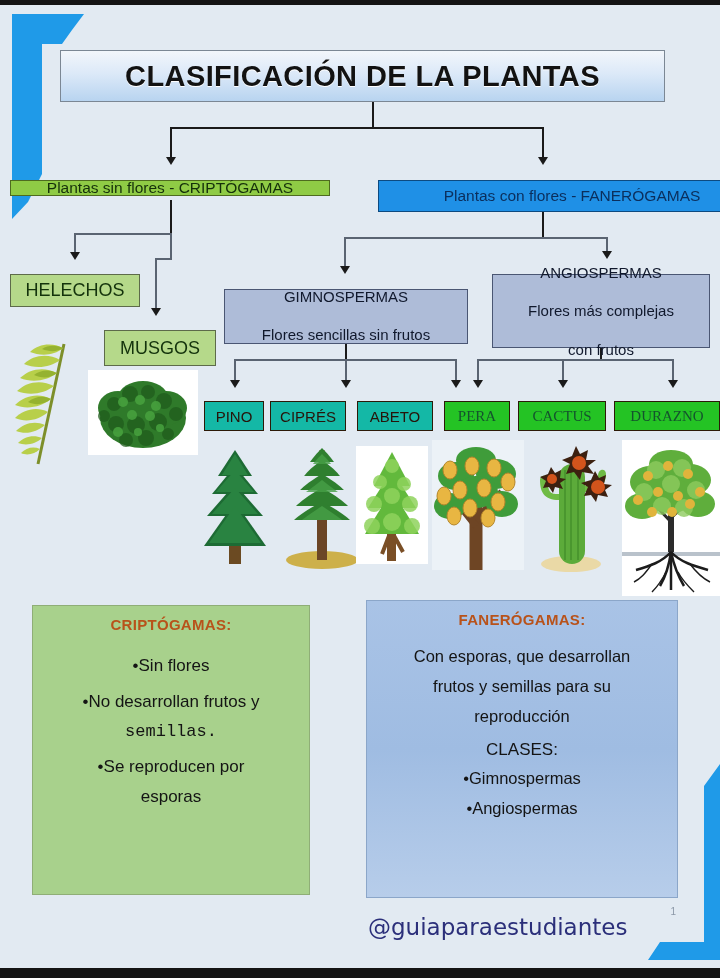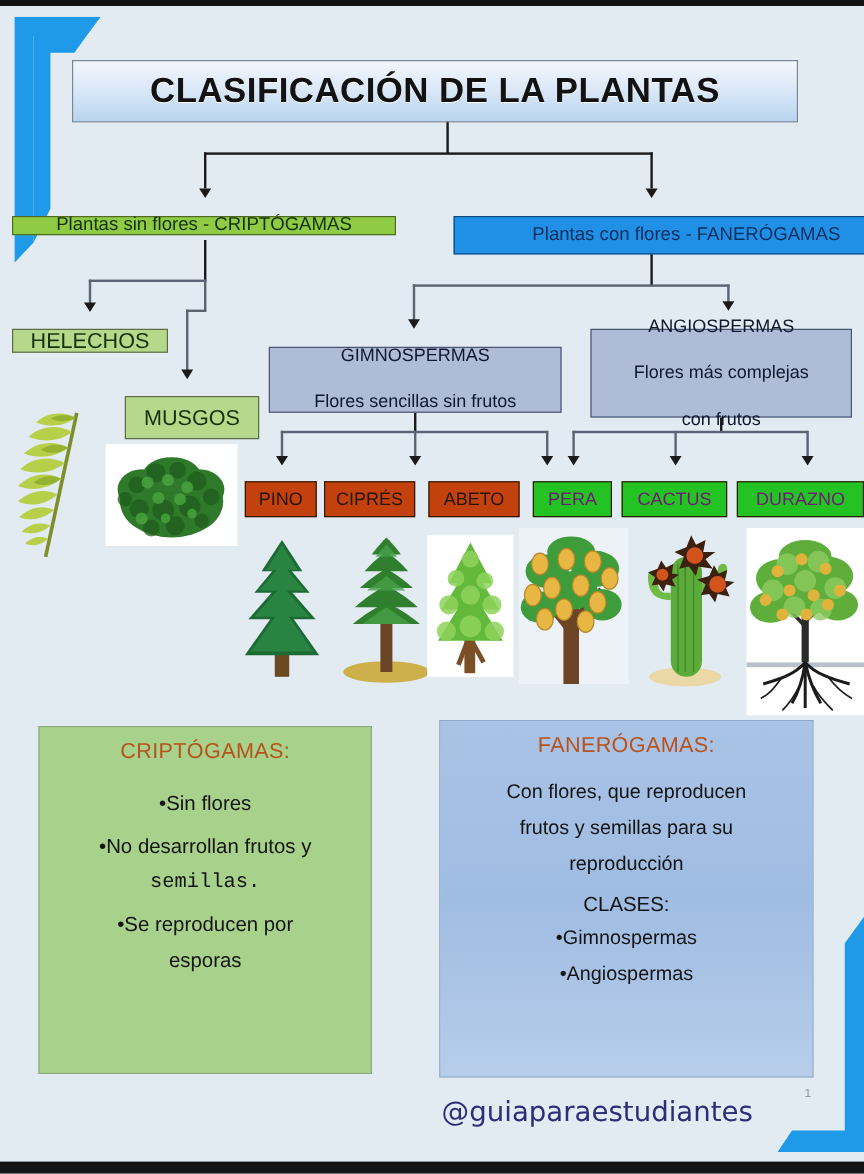--- a/index.html
+++ b/index.html
@@ -52,21 +52,21 @@
     background:#8fcb45;border:1.5px solid #4e6b1f;
     color:#15300a;font-size:15.5px;
   }
   .lvl1-blue{
     left:378px;top:168px;width:388px;height:32px;
     background:#1f90e6;border:1.5px solid #0d4a80;
     color:#0b2e5c;font-size:15.5px;
   }
 
   .helechos{
-    left:10px;top:262px;width:130px;height:20px;
+    left:10px;top:262px;width:130px;height:33px;
     background:#b5d98a;border:1.5px solid #5d6b4a;
     color:#14330c;font-size:18px;
   }
   .musgos{
     left:104px;top:318px;width:112px;height:36px;
     background:#b5d98a;border:1.5px solid #5d6b4a;
     color:#14330c;font-size:18px;
   }
 
   .gimno{
@@ -76,22 +76,22 @@
   }
   .angio{
     left:492px;top:262px;width:218px;height:74px;
     background:#aebcd8;border:1.5px solid #4a5673;
     color:#10182c;font-size:15px;line-height:1.28;
   }
 
   .leafbox{
     height:30px;font-size:15px;border:1.5px solid #2c1a08;
   }
-  .orange{background:#c2410c;color:#27140a;}
-  .green{background:#24c324;color:#701a75;}
+  .orange{background:#14b8a6;color:#27140a;}
+  .green{background:#24c324;color:#14532d;font-family:Liberation Serif, serif;}
 
   
   .ln{position:absolute;background:#1a1a1a;z-index:4;}
   .lnGrey{position:absolute;background:#5a6472;z-index:4;}
   .arrow{
     position:absolute;width:0;height:0;
     border-left:5px solid transparent;
     border-right:5px solid transparent;
     border-top:8px solid #1a1a1a;
     z-index:5;
@@ -105,21 +105,21 @@
   .panelGreen{
     left:32px;top:605px;width:278px;height:290px;
     background:#a8d18c;border:1px solid #8fae77;
   }
   .panelBlue{
     left:366px;top:600px;width:312px;height:298px;
     background:linear-gradient(180deg,#a9c3e6 0%,#9fbce2 50%,#b7cdea 100%);
     border:1px solid #8ba6c9;
   }
   .panelHead{
-    color:#b8521a;font-size:18px;font-weight:normal;letter-spacing:.3px;
+    color:#b8521a;font-size:15px;font-weight:bold;letter-spacing:.3px;
     margin-bottom:14px;
   }
   .panelGreen .panelHead{margin-bottom:18px;}
   .bullet{
     color:#141414;font-size:17px;line-height:1.75;margin:6px 0;
   }
   .panelBlue .bullet{font-size:16.5px;line-height:1.7;margin:2px 0;}
   .clases{color:#141414;font-size:17px;margin:10px 0 4px;}
 
   .handle{
@@ -461,21 +461,21 @@
     <div class="panelHead">CRIPTÓGAMAS:</div>
     <div class="bullet">•Sin flores</div>
     <div class="bullet" style="margin-bottom:0;">•No desarrollan frutos y</div>
     <div class="bullet" style="margin-top:0;font-family:Liberation Mono, monospace;">semillas.</div>
     <div class="bullet" style="margin-bottom:0;">•Se reproducen  por</div>
     <div class="bullet" style="margin-top:0;">esporas</div>
   </div>
 
   <div class="panel panelBlue">
     <div class="panelHead">FANERÓGAMAS:</div>
-    <div class="bullet">Con flores,  que reproducen</div>
+    <div class="bullet">Con esporas,  que desarrollan</div>
     <div class="bullet">frutos y semillas para  su</div>
     <div class="bullet">reproducción</div>
     <div class="clases">CLASES:</div>
     <div class="bullet">•Gimnospermas</div>
     <div class="bullet">•Angiospermas</div>
   </div>
 
   <div class="handle">@guiaparaestudiantes</div>
   <div class="pageno">1</div>
 

